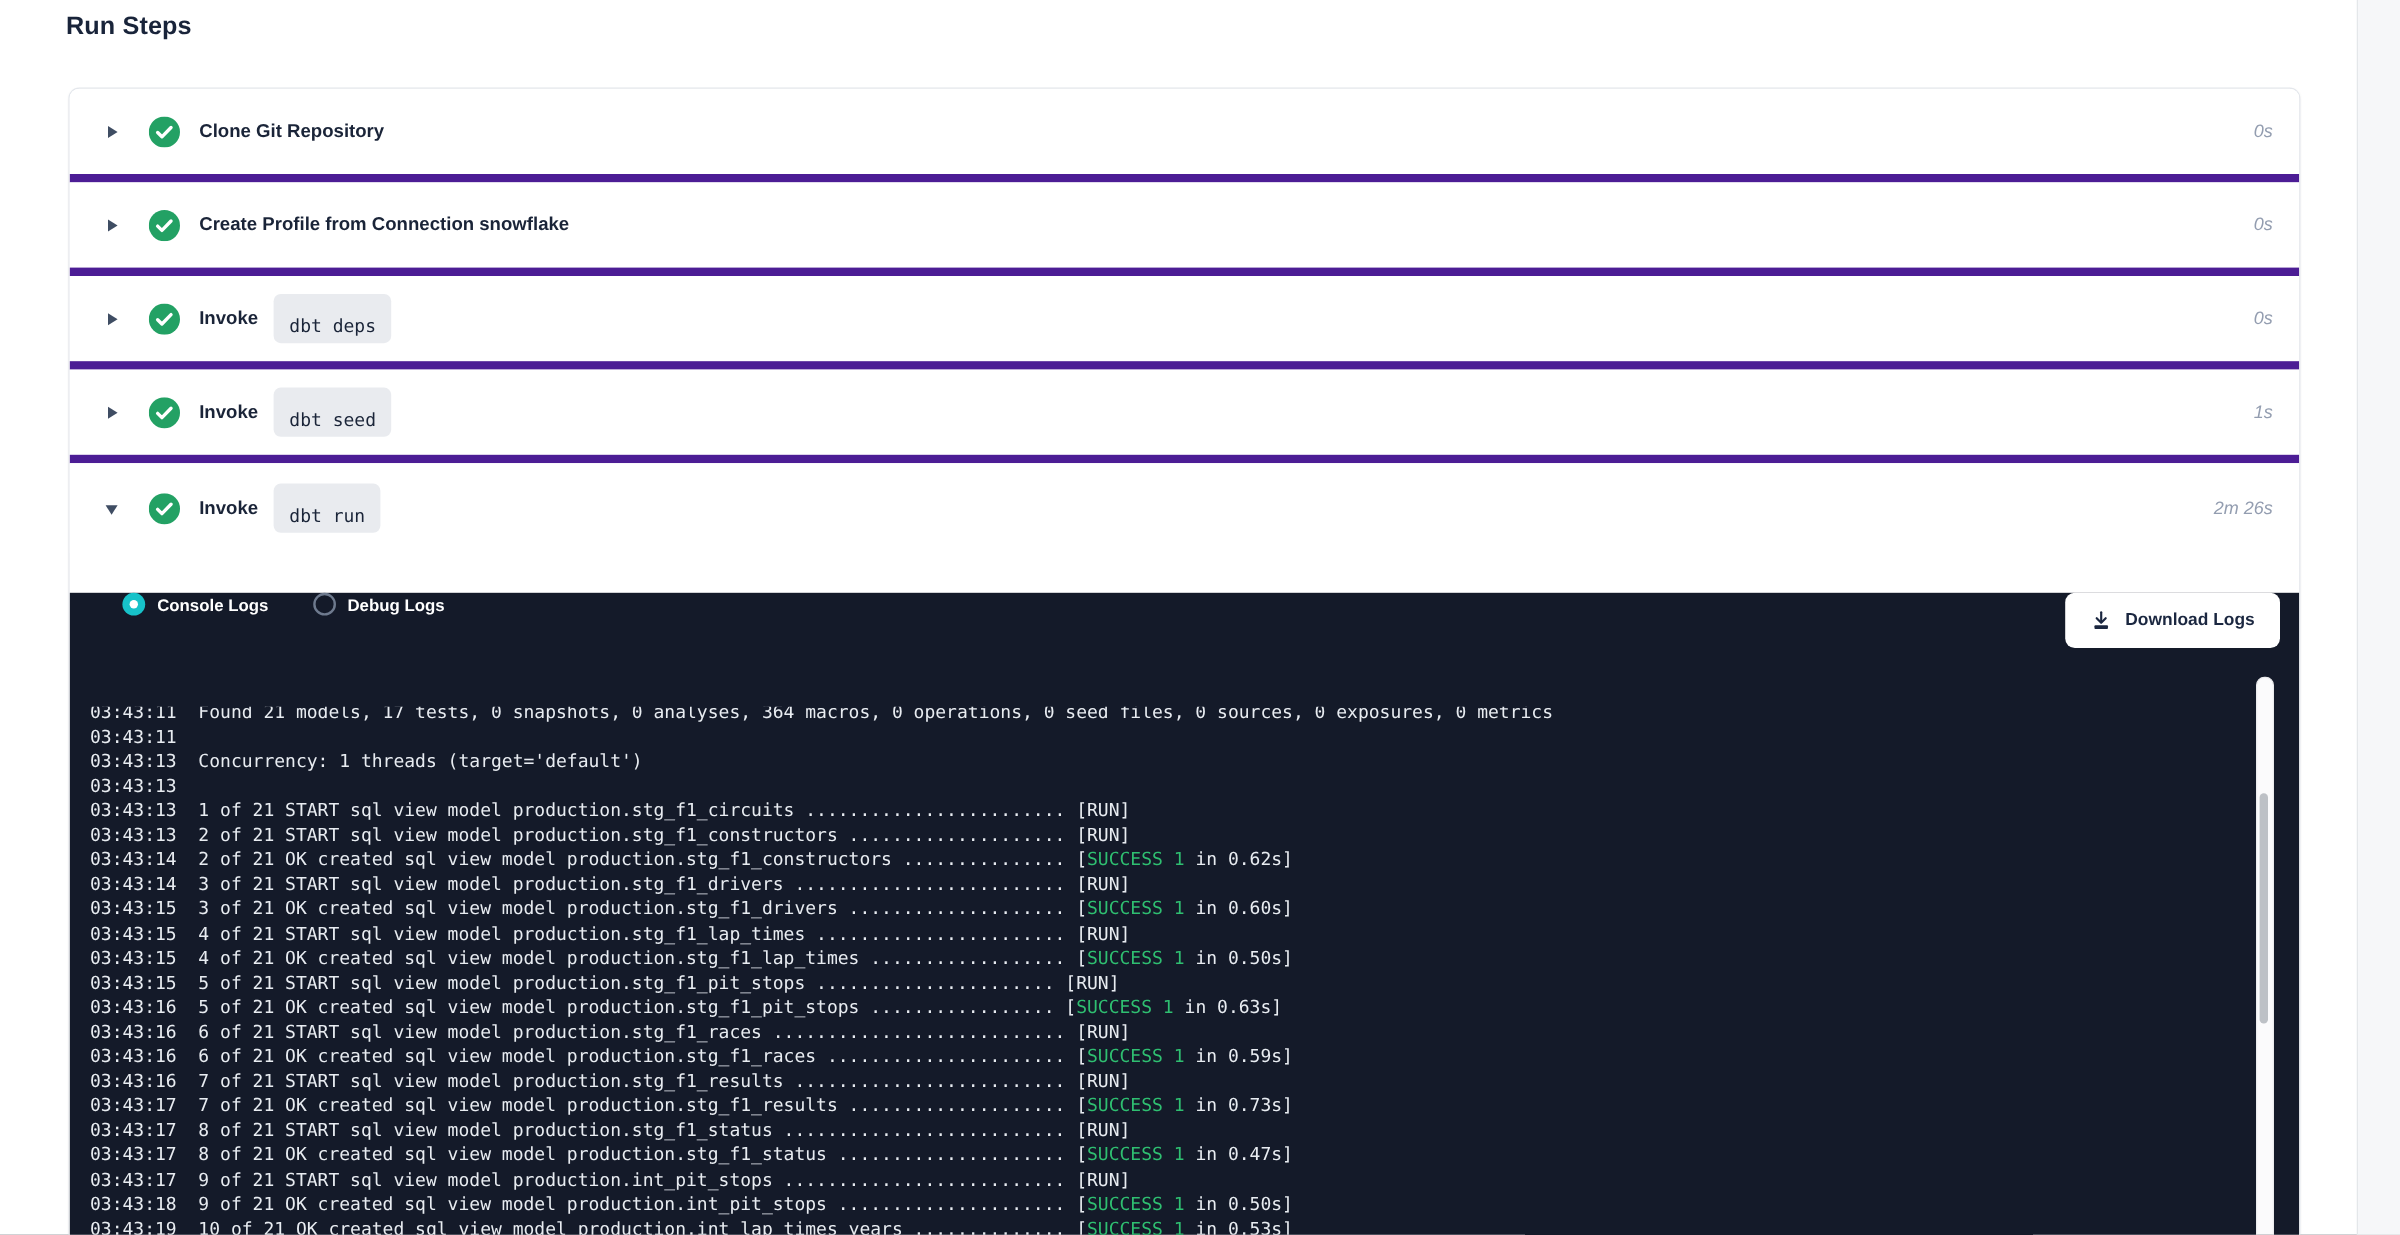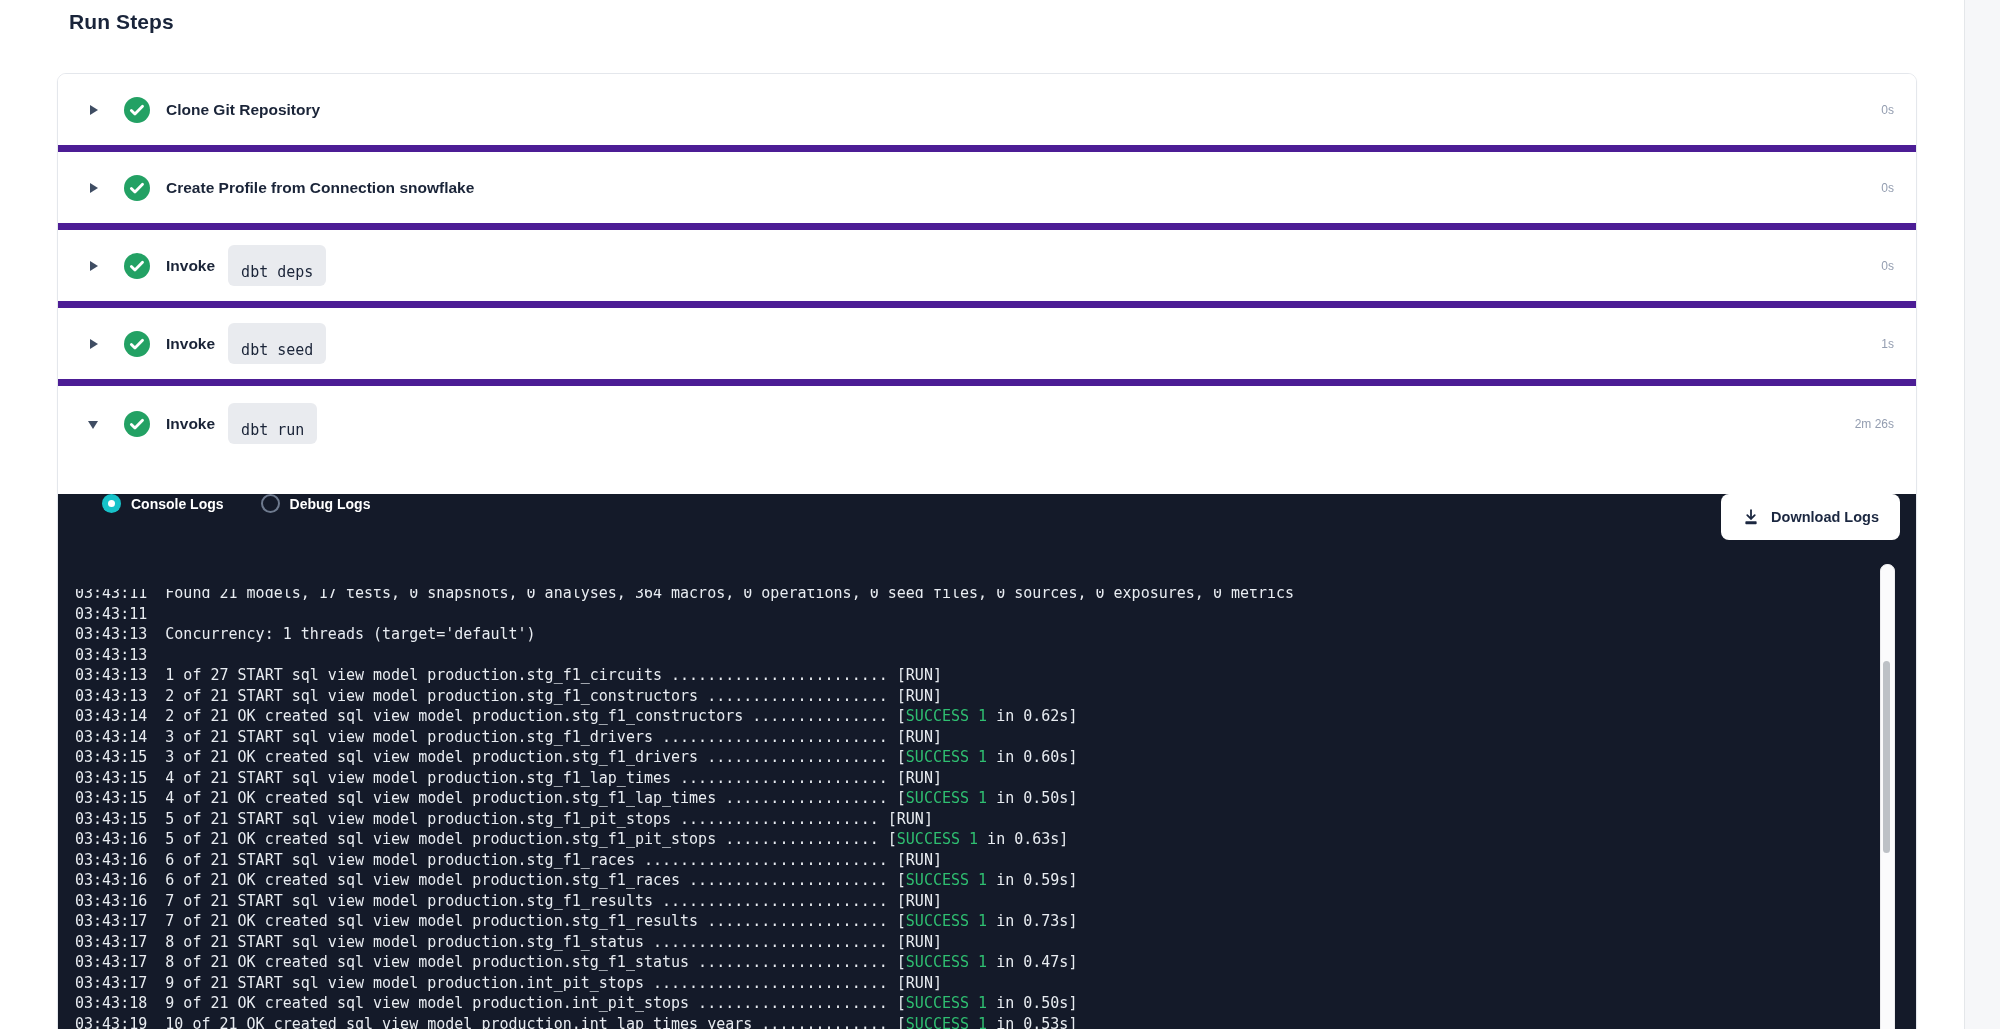--- a/index.html
+++ b/index.html
@@ -9,21 +9,21 @@
     font-family:"Liberation Sans", sans-serif;
     color:#1a2438;
   }
   
   .right-strip{
     position:absolute;top:0;right:0;width:35px;height:1029px;
     background:#f6f7f9;border-left:1px solid #e4e7ea;
   }
   
   .page-title{
-    position:absolute;left:69px;top:10px;
+    position:absolute;left:55px;top:10px;
     font-size:21px;font-weight:700;color:#19243a;letter-spacing:.1px;
   }
   
   .card{
     position:absolute;left:57px;top:73px;width:1858px;
     background:#fff;border:1px solid #e4e7ec;border-radius:9px;
     overflow:hidden;box-shadow:0 1px 2px rgba(16,24,40,.04);
   }
   .step-row{
     height:71px;display:flex;align-items:center;
@@ -40,21 +40,21 @@
     left:0;top:3px;
     border-top:8px solid #3f4d63;border-left:5.5px solid transparent;border-right:5.5px solid transparent;border-bottom:none;
   }
   .check-icon{width:26px;height:26px;flex:0 0 26px;margin-right:16px;}
   .step-label{font-size:15.5px;font-weight:700;color:#1a2438;}
   .chip{
     margin-left:13px;background:#e9ebef;border-radius:6px;
     padding:20px 13px 6px;font-family:"DejaVu Sans Mono", monospace;
     font-size:15px;color:#1a2438;line-height:1;
   }
-  .duration{margin-left:auto;font-size:12px;color:#939db0;}
+  .duration{margin-left:auto;font-size:15px;color:#939db0;font-style:italic;}
   
   .log-panel{
     position:relative;height:579px;background:var(--panel-bg,#141a29);
   }
   .panel-header{
     height:64px;display:flex;align-items:flex-start;padding:0 16px 0 44px;margin-top:33px;
   }
   .radio-item{display:flex;align-items:center;margin-right:37px;cursor:pointer;}
   .radio-circle{
     width:19px;height:19px;border-radius:50%;box-sizing:border-box;
@@ -186,21 +186,21 @@
           </svg>
         </span>
         <span>Download Logs</span>
       </button>
     </div>
     <div class="log-viewport" id="log-viewport">
         <div class="log-line clipped">03:43:11  Found 21 models, 17 tests, 0 snapshots, 0 analyses, 364 macros, 0 operations, 0 seed files, 0 sources, 0 exposures, 0 metrics</div>
         <div class="log-line">03:43:11  </div>
         <div class="log-line">03:43:13  Concurrency: 1 threads (target='default')</div>
         <div class="log-line">03:43:13  </div>
-        <div class="log-line">03:43:13  1 of 27 START sql view model production.stg_f1_circuits ........................ [RUN]</div>
+        <div class="log-line">03:43:13  1 of 21 START sql view model production.stg_f1_circuits ........................ [RUN]</div>
         <div class="log-line">03:43:13  2 of 21 START sql view model production.stg_f1_constructors .................... [RUN]</div>
         <div class="log-line">03:43:14  2 of 21 OK created sql view model production.stg_f1_constructors ............... [<span class="ok">SUCCESS 1</span> in 0.62s]</div>
         <div class="log-line">03:43:14  3 of 21 START sql view model production.stg_f1_drivers ......................... [RUN]</div>
         <div class="log-line">03:43:15  3 of 21 OK created sql view model production.stg_f1_drivers .................... [<span class="ok">SUCCESS 1</span> in 0.60s]</div>
         <div class="log-line">03:43:15  4 of 21 START sql view model production.stg_f1_lap_times ....................... [RUN]</div>
         <div class="log-line">03:43:15  4 of 21 OK created sql view model production.stg_f1_lap_times .................. [<span class="ok">SUCCESS 1</span> in 0.50s]</div>
         <div class="log-line">03:43:15  5 of 21 START sql view model production.stg_f1_pit_stops ...................... [RUN]</div>
         <div class="log-line">03:43:16  5 of 21 OK created sql view model production.stg_f1_pit_stops ................. [<span class="ok">SUCCESS 1</span> in 0.63s]</div>
         <div class="log-line">03:43:16  6 of 21 START sql view model production.stg_f1_races ........................... [RUN]</div>
         <div class="log-line">03:43:16  6 of 21 OK created sql view model production.stg_f1_races ...................... [<span class="ok">SUCCESS 1</span> in 0.59s]</div>

